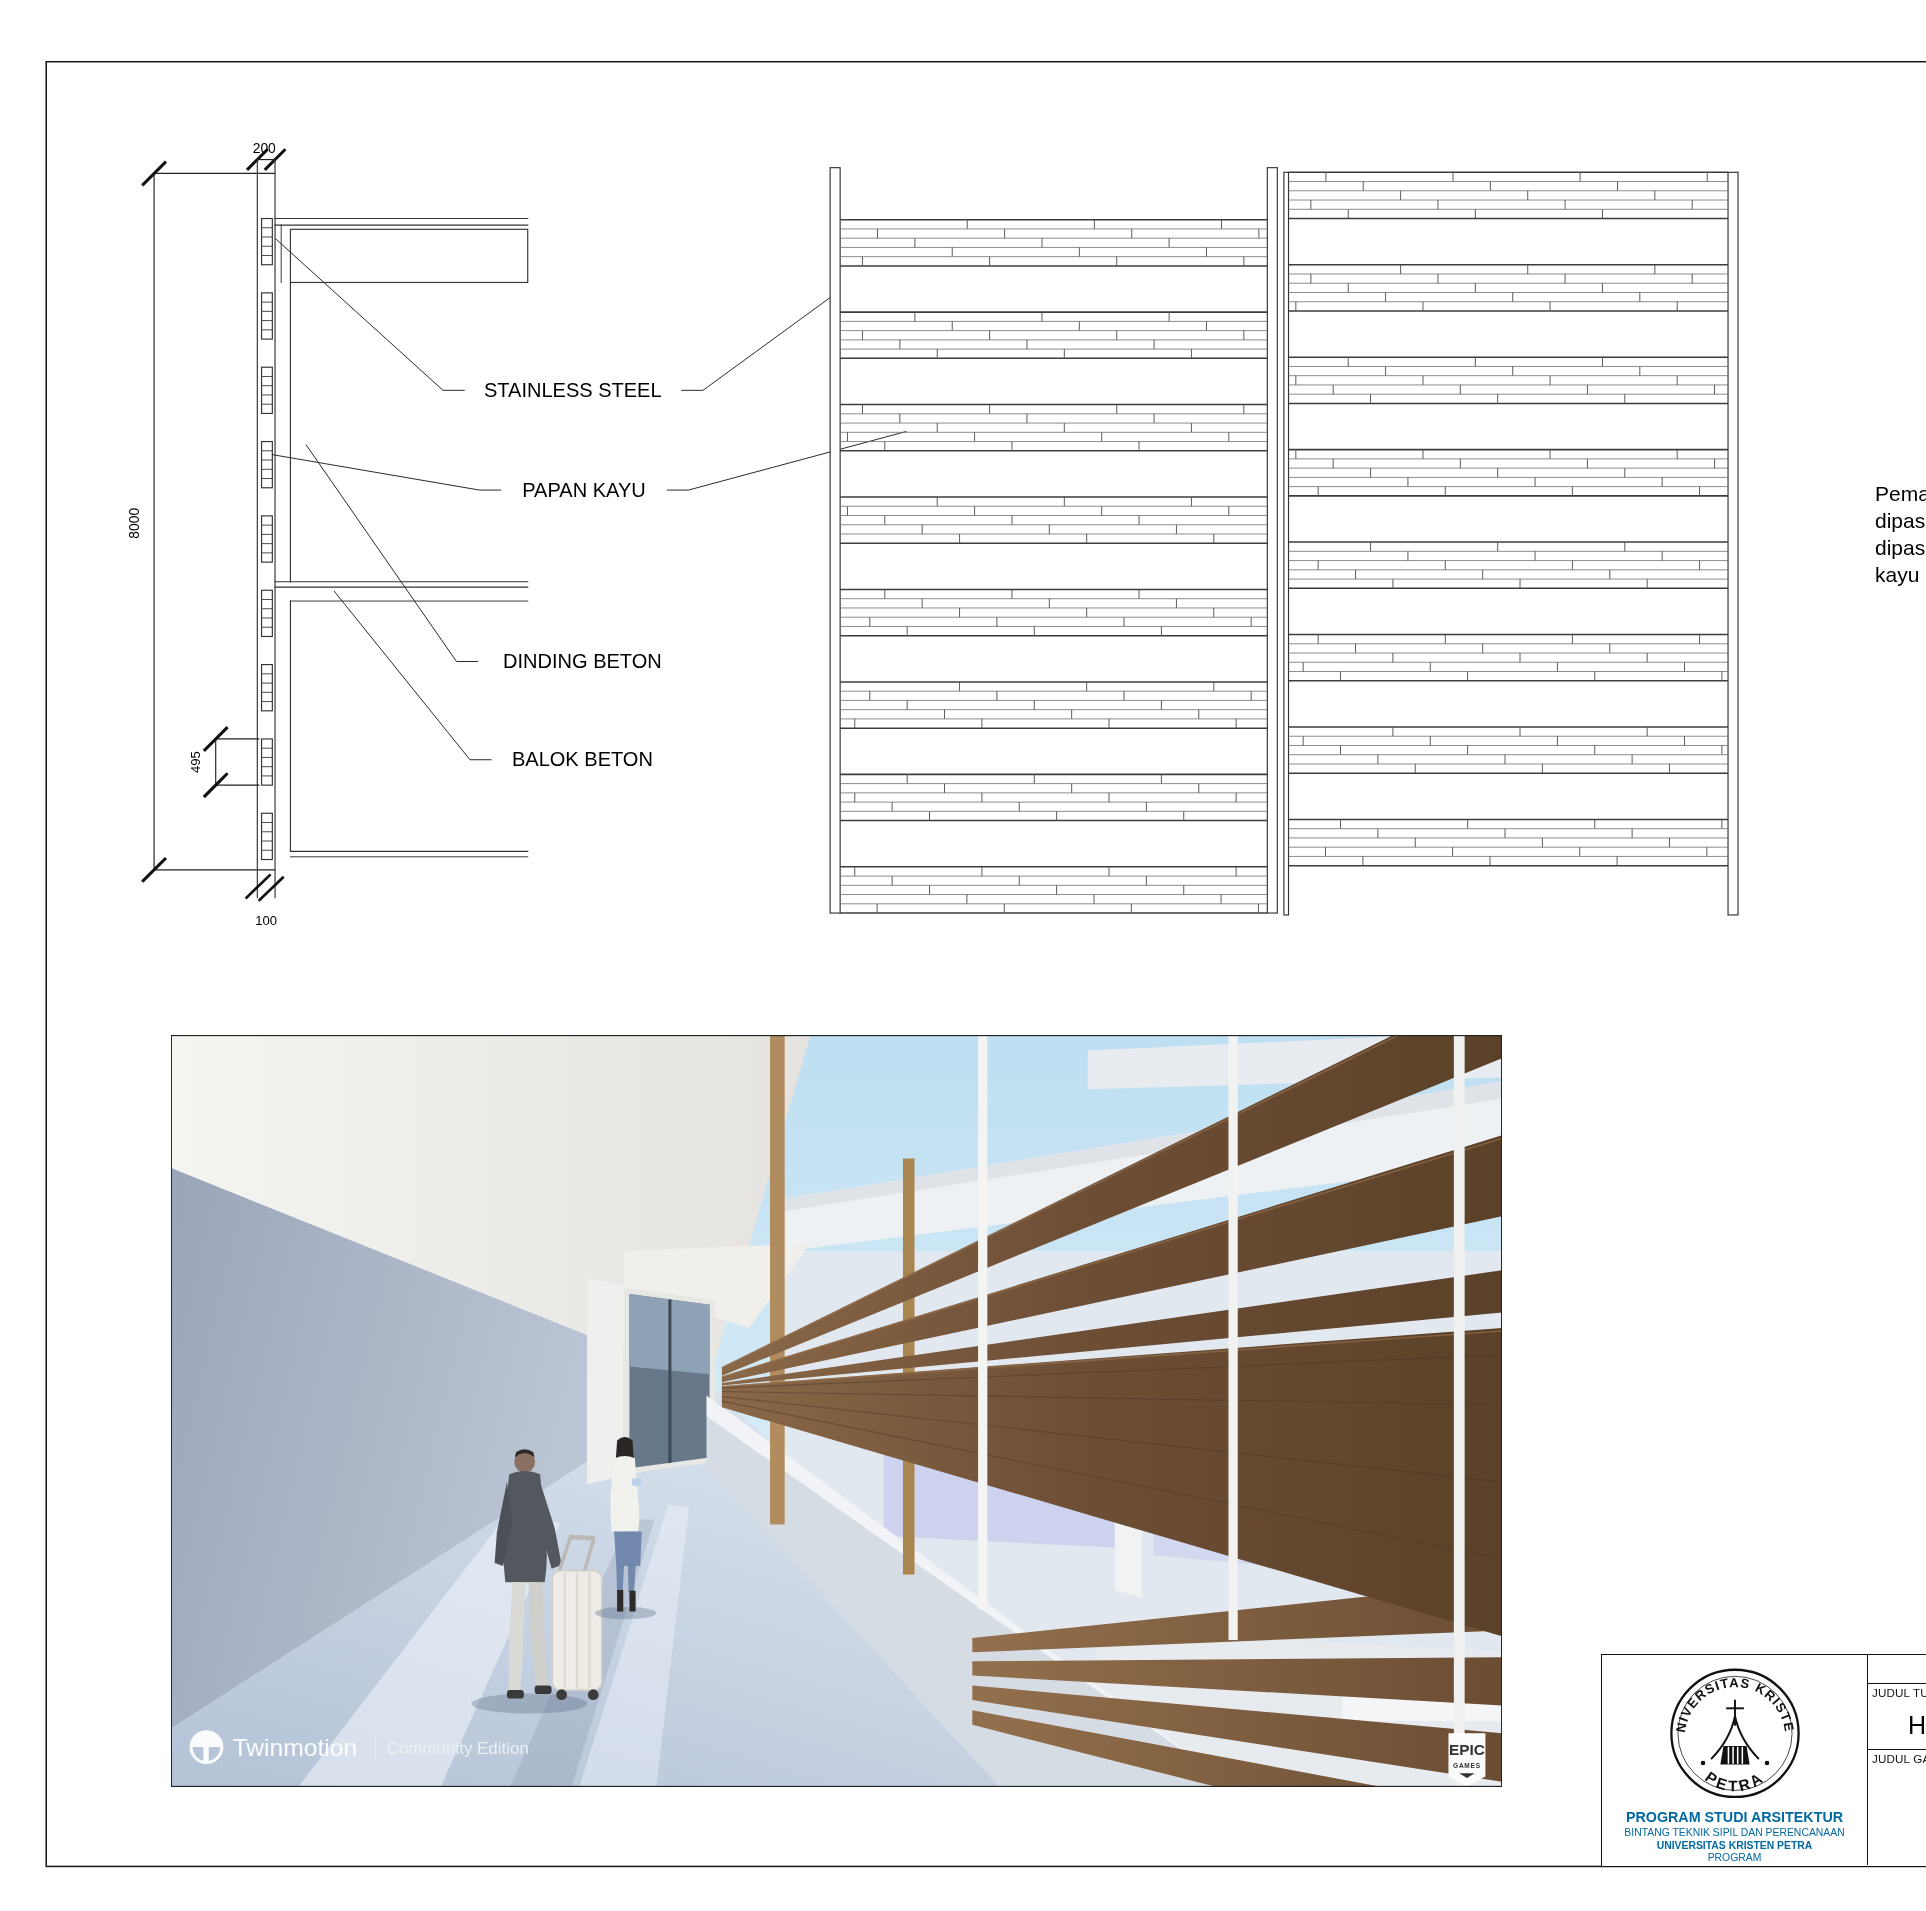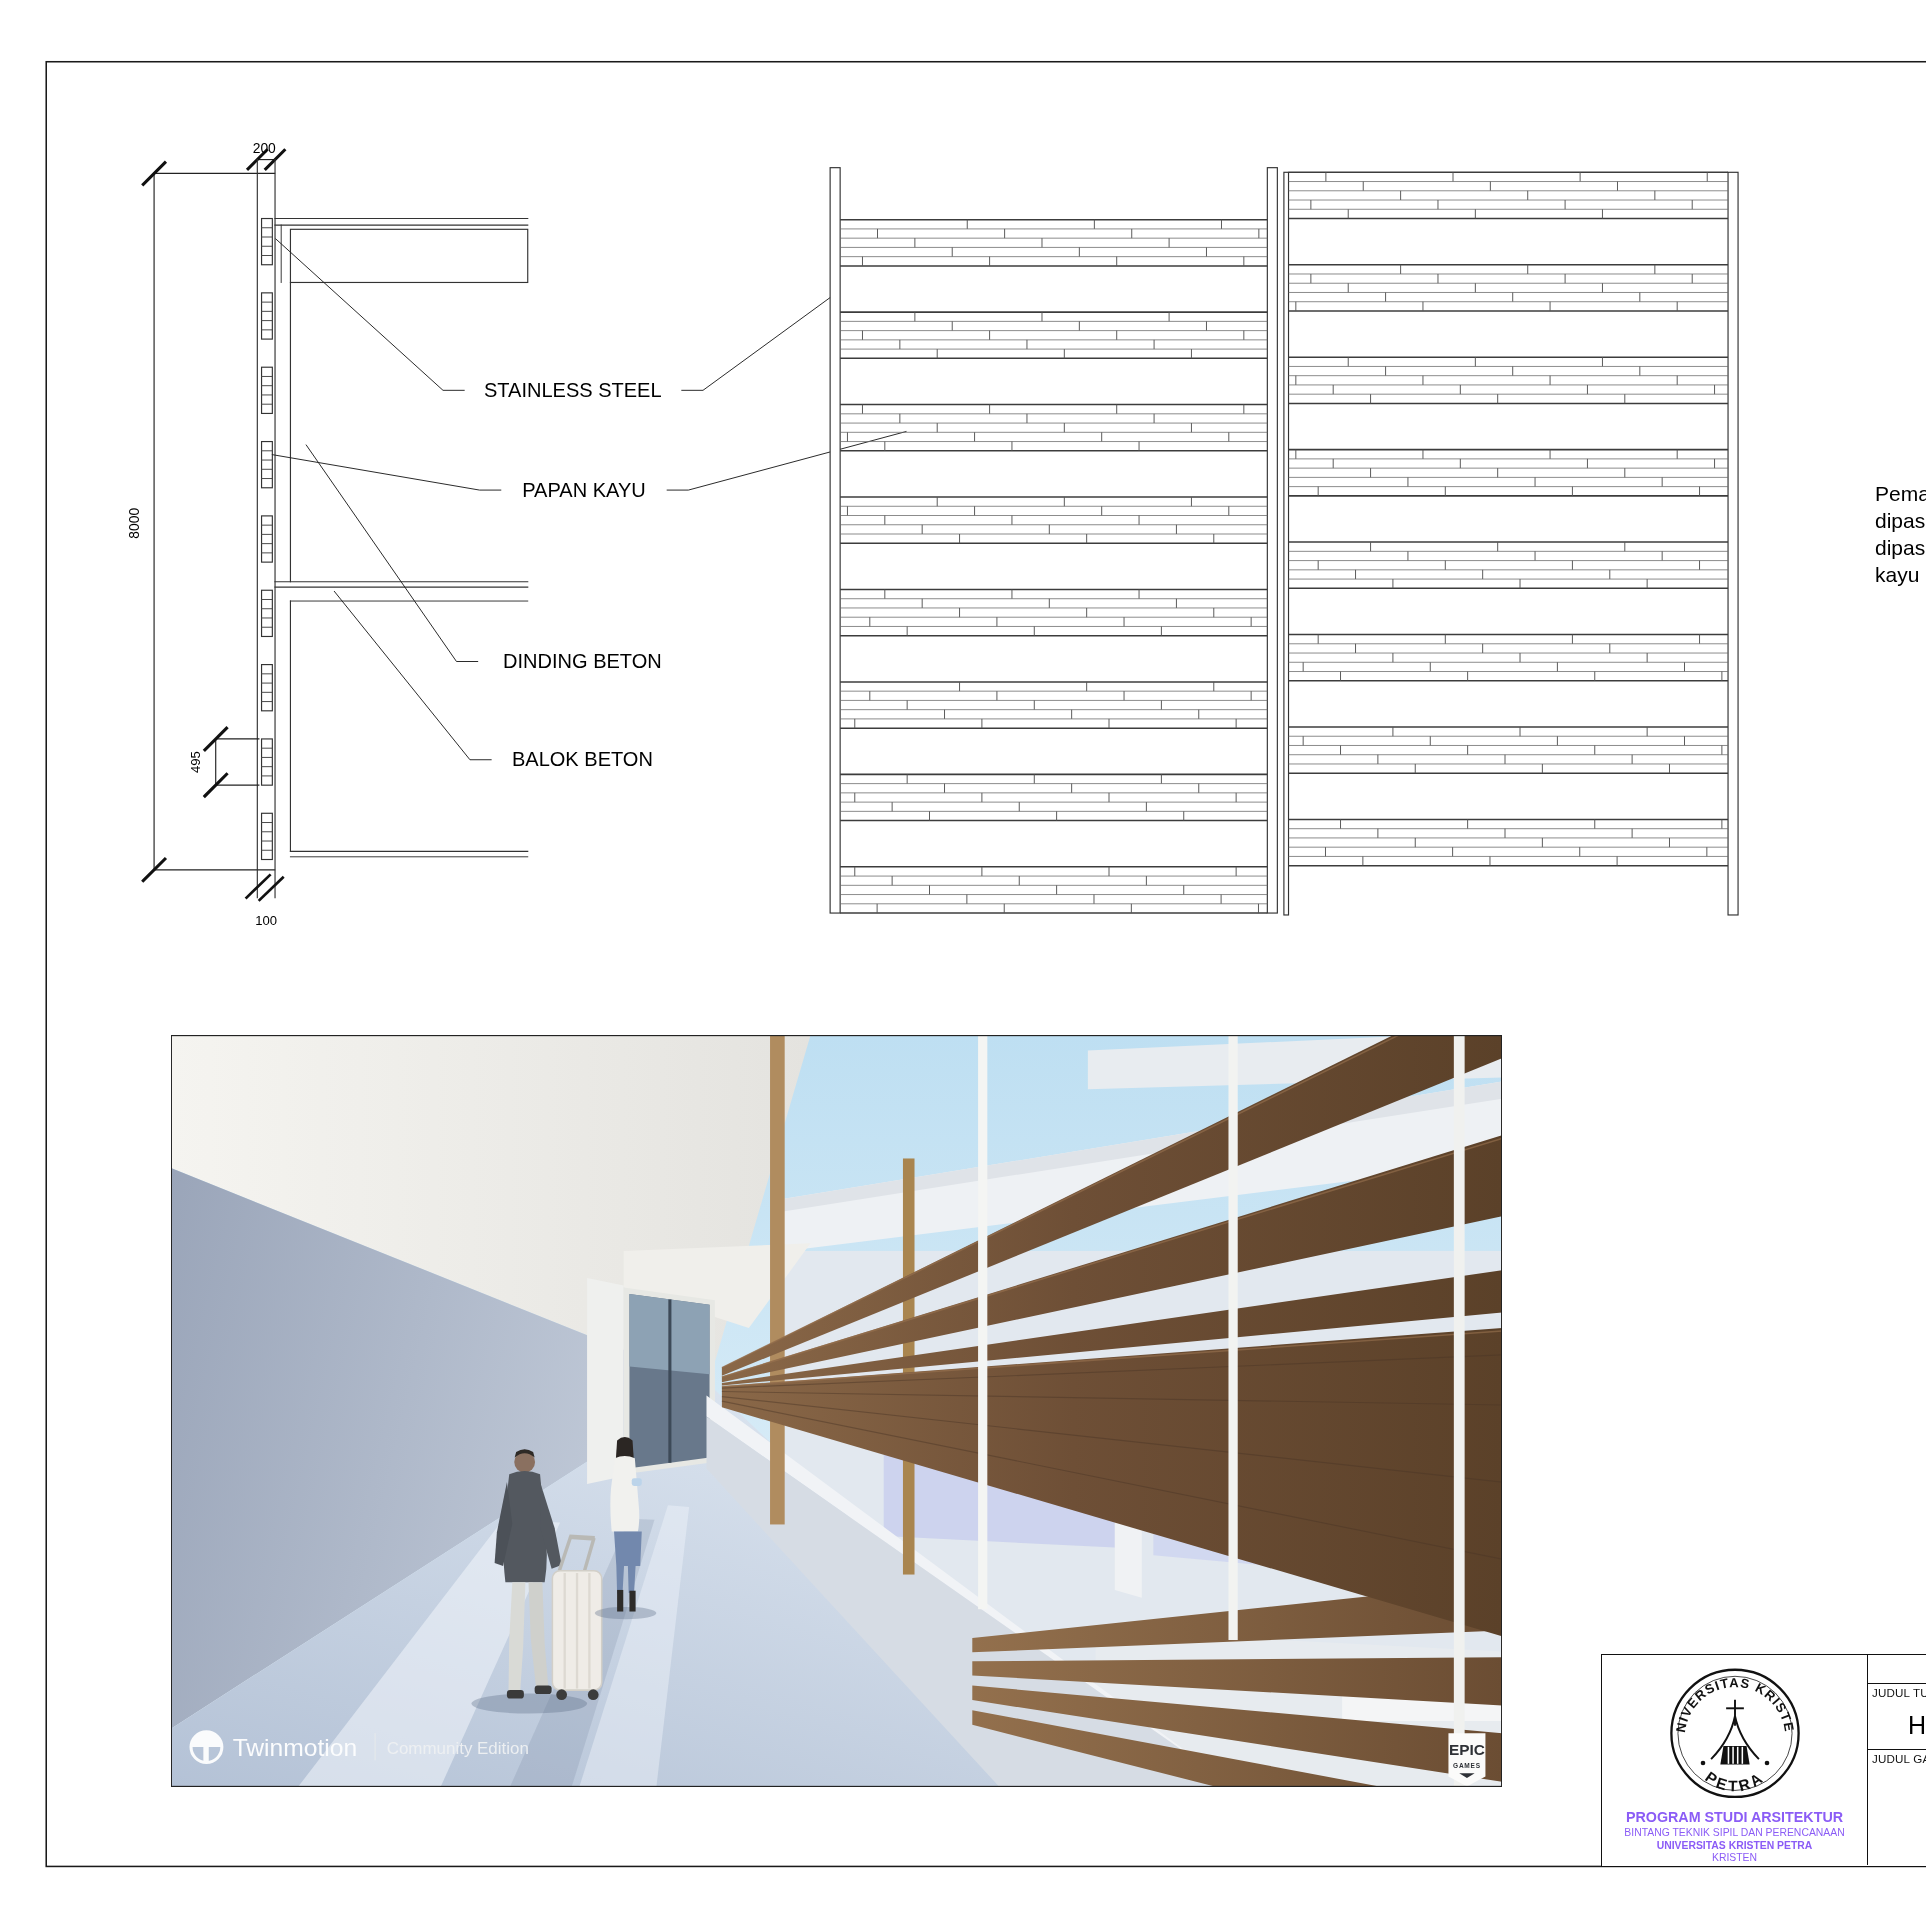--- a/index.html
+++ b/index.html
@@ -13,21 +13,21 @@
   #notes{position:absolute;left:1875px;top:480px;width:709px;}
   .note-line{font-size:21px;line-height:27px;color:#000;white-space:nowrap;}
   
   #titleblock{position:absolute;left:1601px;top:1654px;width:1056px;height:213px;
     border:1.5px solid #111;box-sizing:border-box;background:#fff;}
   .cell{position:absolute;box-sizing:border-box;}
   .lbl{position:absolute;left:3.9px;top:2.3px;font-size:11.6px;color:#111;letter-spacing:0.2px;}
   .val-center{position:absolute;left:0;right:0;text-align:center;color:#000;}
   .tb-border-r{border-right:1.2px solid #111;}
   .tb-border-b{border-bottom:1.2px solid #111;}
-  .inst-line{width:100%;text-align:center;color:#8b5cf6;}
+  .inst-line{width:100%;text-align:center;color:#0369a1;}
 </style>
 </head>
 <body>
 
 <div class="sheet">
 
 <svg class="abs" style="left:0;top:0" width="2703" height="1912" viewBox="0 0 7017 4963">
 
   <rect x="120" y="160" width="6777" height="4685" fill="none" stroke="#1a1a1a" stroke-width="4"></rect>
 
@@ -727,21 +727,21 @@
         <line x1="340" y1="230" x2="340" y2="274"></line>
         <line x1="352" y1="230" x2="352" y2="274"></line>
         <line x1="364" y1="230" x2="364" y2="274"></line>
       </g>
       <circle cx="262" cy="272" r="6" fill="#111"></circle>
       <circle cx="428" cy="272" r="6" fill="#111"></circle>
     </svg>
     <div class="inst-line" style="position:absolute;top:154px;font-size:14.3px;font-weight:bold;">PROGRAM STUDI ARSITEKTUR</div>
     <div class="inst-line" style="position:absolute;top:172px;font-size:10.4px;">BINTANG TEKNIK SIPIL DAN PERENCANAAN</div>
     <div class="inst-line" style="position:absolute;top:185px;font-size:10.4px;font-weight:bold;">UNIVERSITAS KRISTEN PETRA</div>
-    <div class="inst-line" style="position:absolute;top:197px;font-size:10.4px;">KRISTEN</div>
+    <div class="inst-line" style="position:absolute;top:197px;font-size:10.4px;">PROGRAM</div>
   </div>
 
   <div class="cell tb-border-b tb-border-r" style="left:266px;top:0;width:476px;height:29px;">
     <div class="val-center" style="top:7px;font-size:14px;font-weight:bold;">TUGAS AKHIR - SEMESTER GENAP 2023/2024</div>
   </div>
   <div class="cell tb-border-b tb-border-r" style="left:266px;top:29px;width:476px;height:66px;">
     <div class="lbl">JUDUL TUGAS</div>
     <div class="val-center" style="top:27px;font-size:25px;">HOTEL BINTANG 3 DI KOTA BATU</div>
   </div>
   <div class="cell tb-border-r" style="left:266px;top:95px;width:378px;height:114px;">

